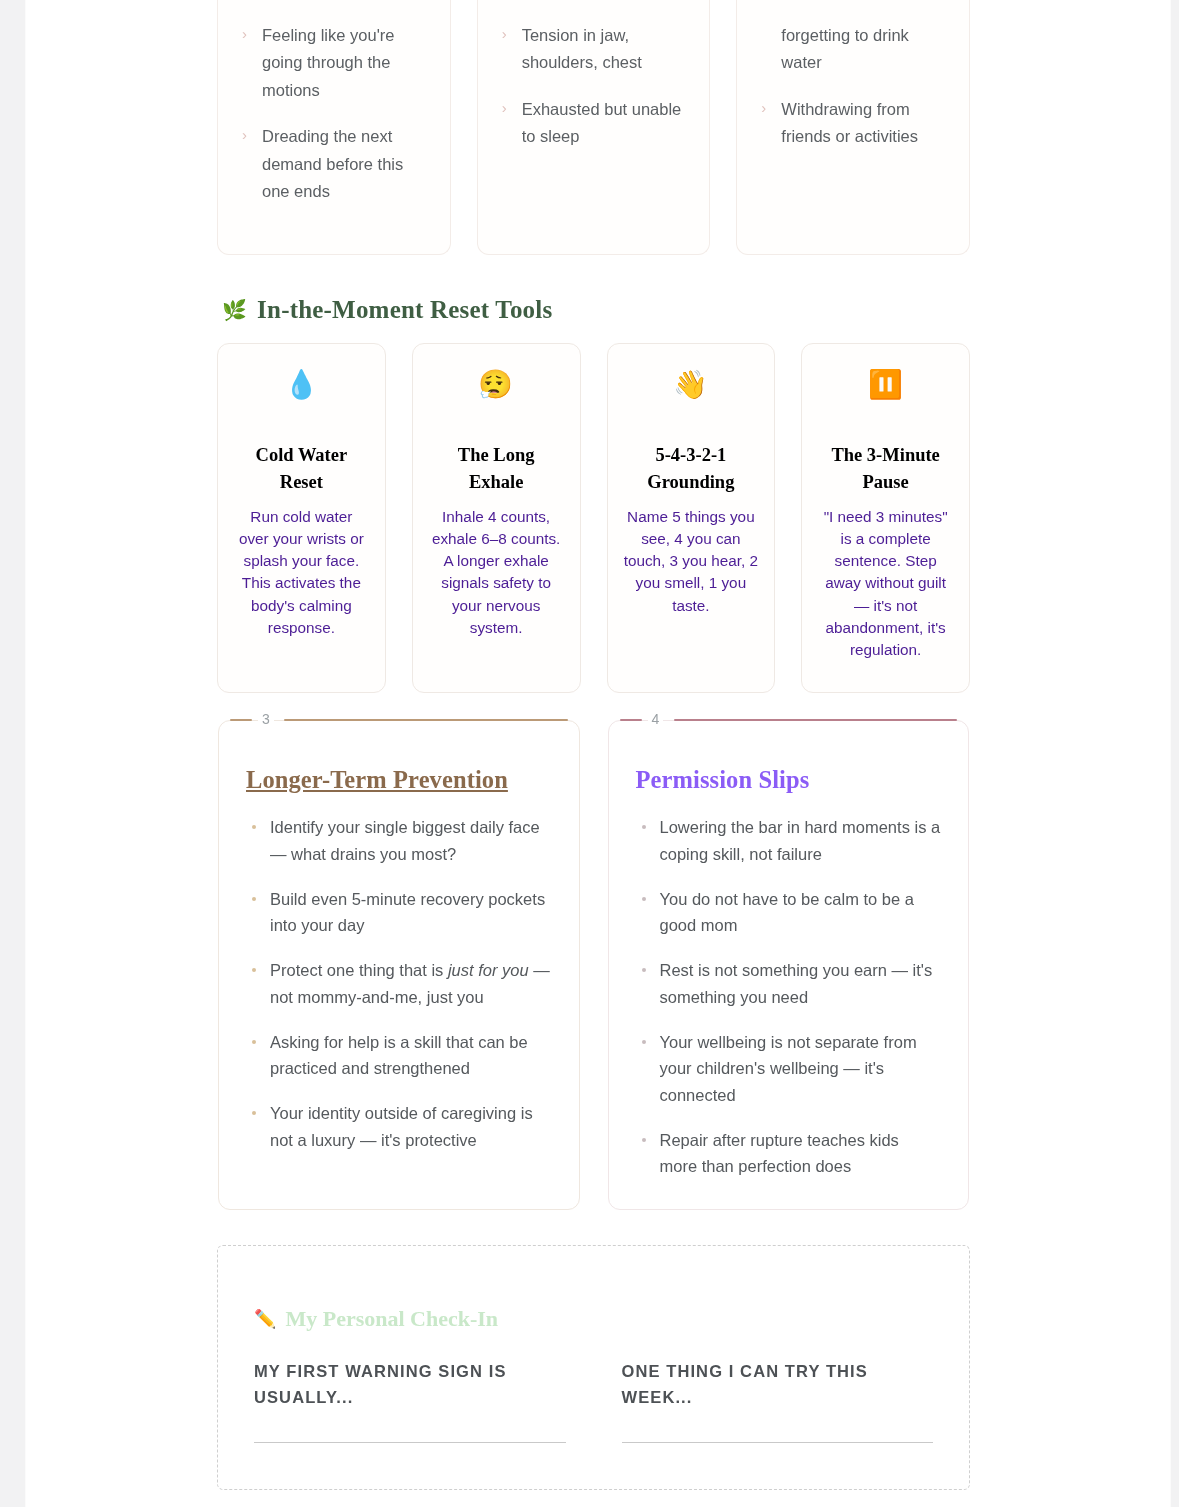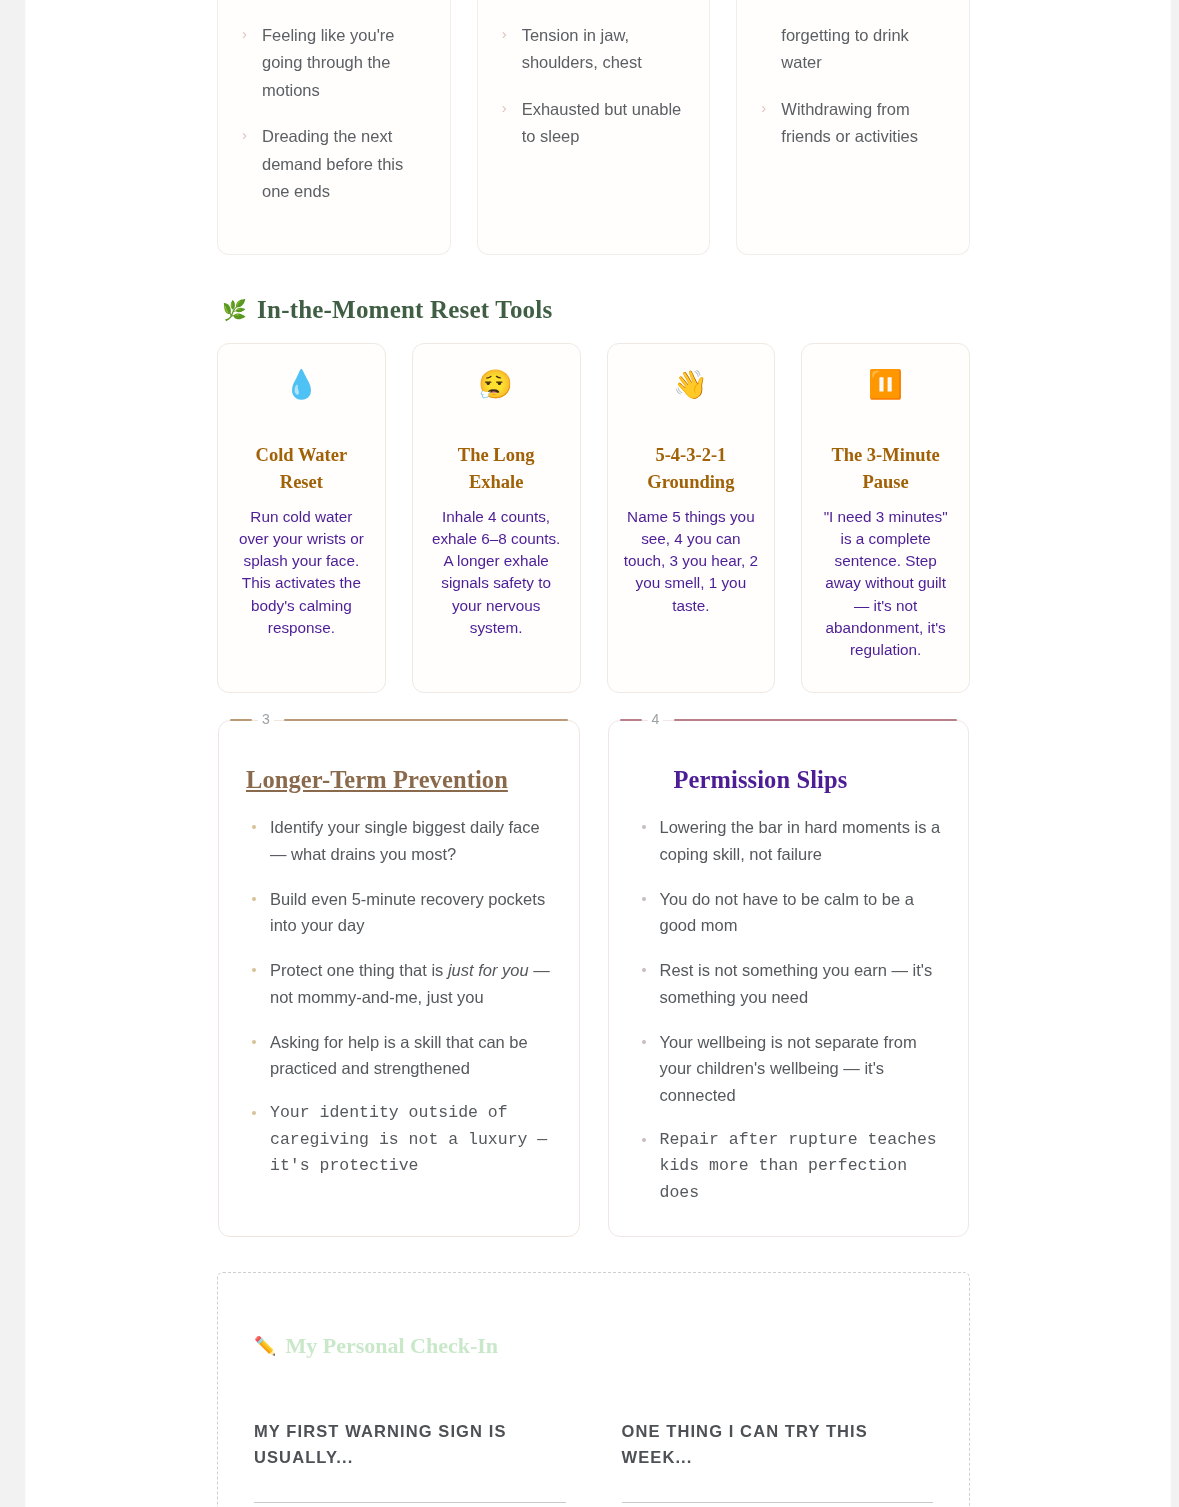--- a/index.html
+++ b/index.html
@@ -82,21 +82,21 @@
     border-radius: 12px;
     padding: 27px 16px 26px 16px;
     text-align: center;
     min-height: 350px;
   }
   .tool-emoji { font-size: 28px; line-height: 1; margin-bottom: 43px; display: block; }
   .tool-title {
     font-family: "Liberation Serif", serif;
     font-weight: bold;
     font-size: 18.5px;
-    color: #a16207;
+    color: #000000;
     line-height: 1.45;
     margin: 0 0 10px 0;
   }
   .tool-desc {
     font-size: 15.3px;
     line-height: 1.45;
     color: #4c1d95;
     margin: 0;
   }
 
@@ -144,41 +144,41 @@
   }
   .num-card ul { list-style: none; margin: 0; padding: 0; }
   .num-card li {
     position: relative;
     padding-left: 24px;
     margin-bottom: 18px;
     font-size: 16.5px;
     line-height: 1.62;
     color: #55595d;
   }
-  .num-card li:last-child { margin-bottom: 0; font-family: Liberation Mono, monospace; }
+  .num-card li:last-child { margin-bottom: 0; }
   .num-card li .dot {
     position: absolute;
     left: 6px; top: 11px;
     width: 4px; height: 4px;
     border-radius: 50%;
   }
   .num-card li em { }
 
   
   .card-prevention .frame { border-color: #efe7df; }
   .card-prevention .topline-left,
   .card-prevention .topline-right { background: #bb9a77; }
   .card-prevention .num-title { color: #8a6a4c; text-decoration: underline; }
   .card-prevention li .dot { background: #d9c09a; }
 
   
   .card-permission .frame { border-color: #f0e6e7; }
   .card-permission .topline-left,
   .card-permission .topline-right { background: #b9808c; }
-  .card-permission .num-title { color: #4c1d95; margin-left: 38px; }
+  .card-permission .num-title { color: #8b5cf6; }
   .card-permission li .dot { background: #c8bcbe; }
 
   
   .checkin {
     margin-top: 34px;
     border: 1.5px dashed #cfcfcf;
     border-radius: 6px;
     padding: 60px 36px 46px 36px;
     min-height: 216px;
   }
@@ -187,21 +187,21 @@
     align-items: center;
     gap: 9px;
     font-family: "Liberation Serif", serif;
     font-weight: bold;
     font-size: 22px;
     color: #c9e8c9;
     margin-bottom: 26px;
   }
   .checkin-head .emoji { font-size: 18px; line-height: 1; }
   .checkin-grid { display: flex; gap: 56px; }
-  .checkin-item { flex: 1 1 0; margin-top: 33px; }
+  .checkin-item { flex: 1 1 0; }
   .checkin-prompt {
     font-size: 16.5px;
     font-weight: bold;
     letter-spacing: 1.1px;
     color: #4d5155;
     line-height: 1.58;
     text-transform: uppercase;
     margin: 0 0 32px 0;
   }
   .checkin-line {

